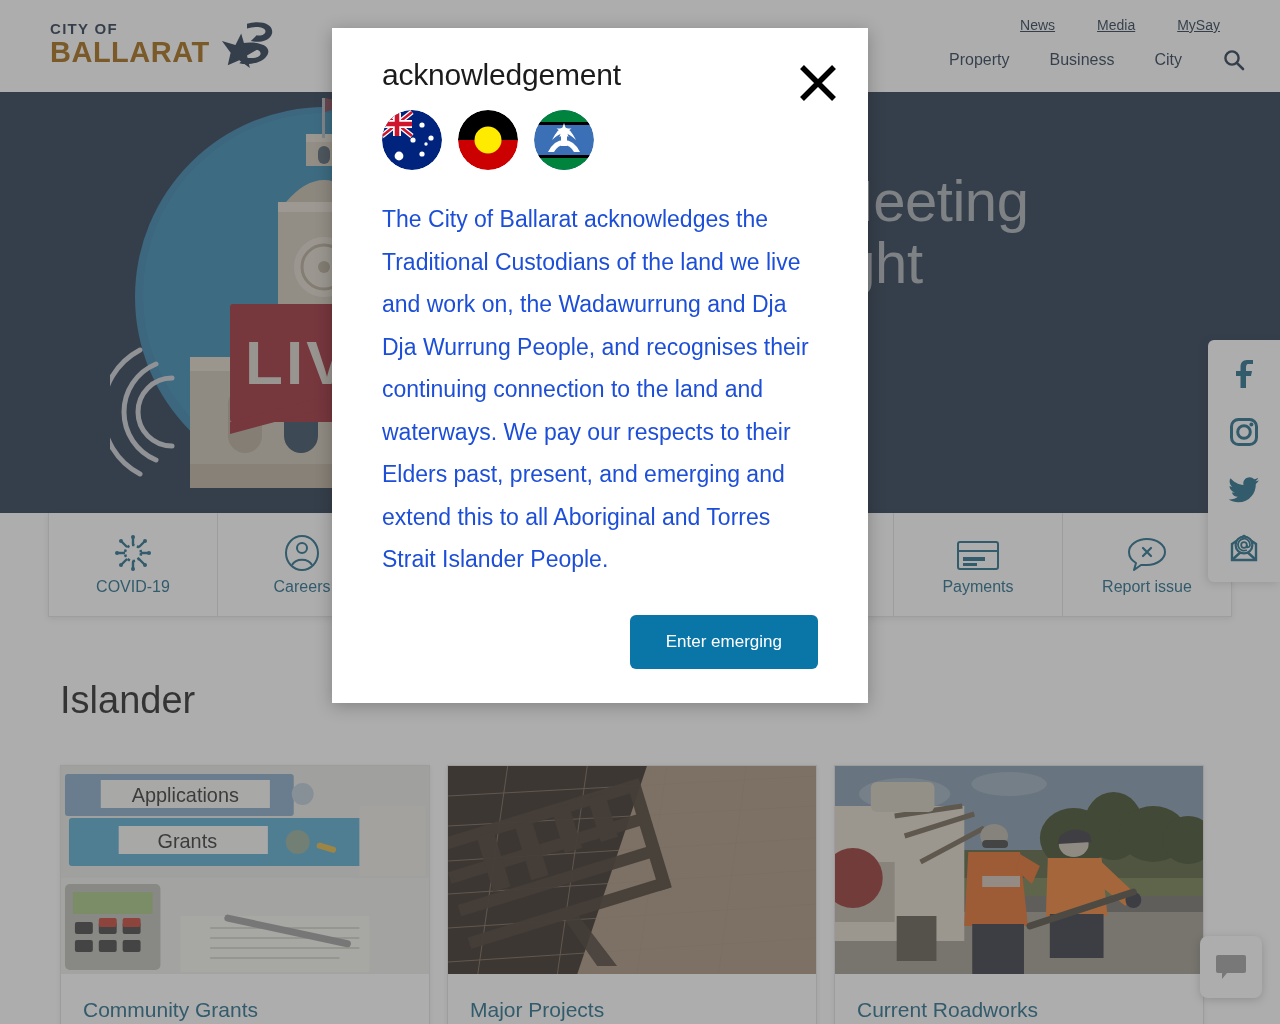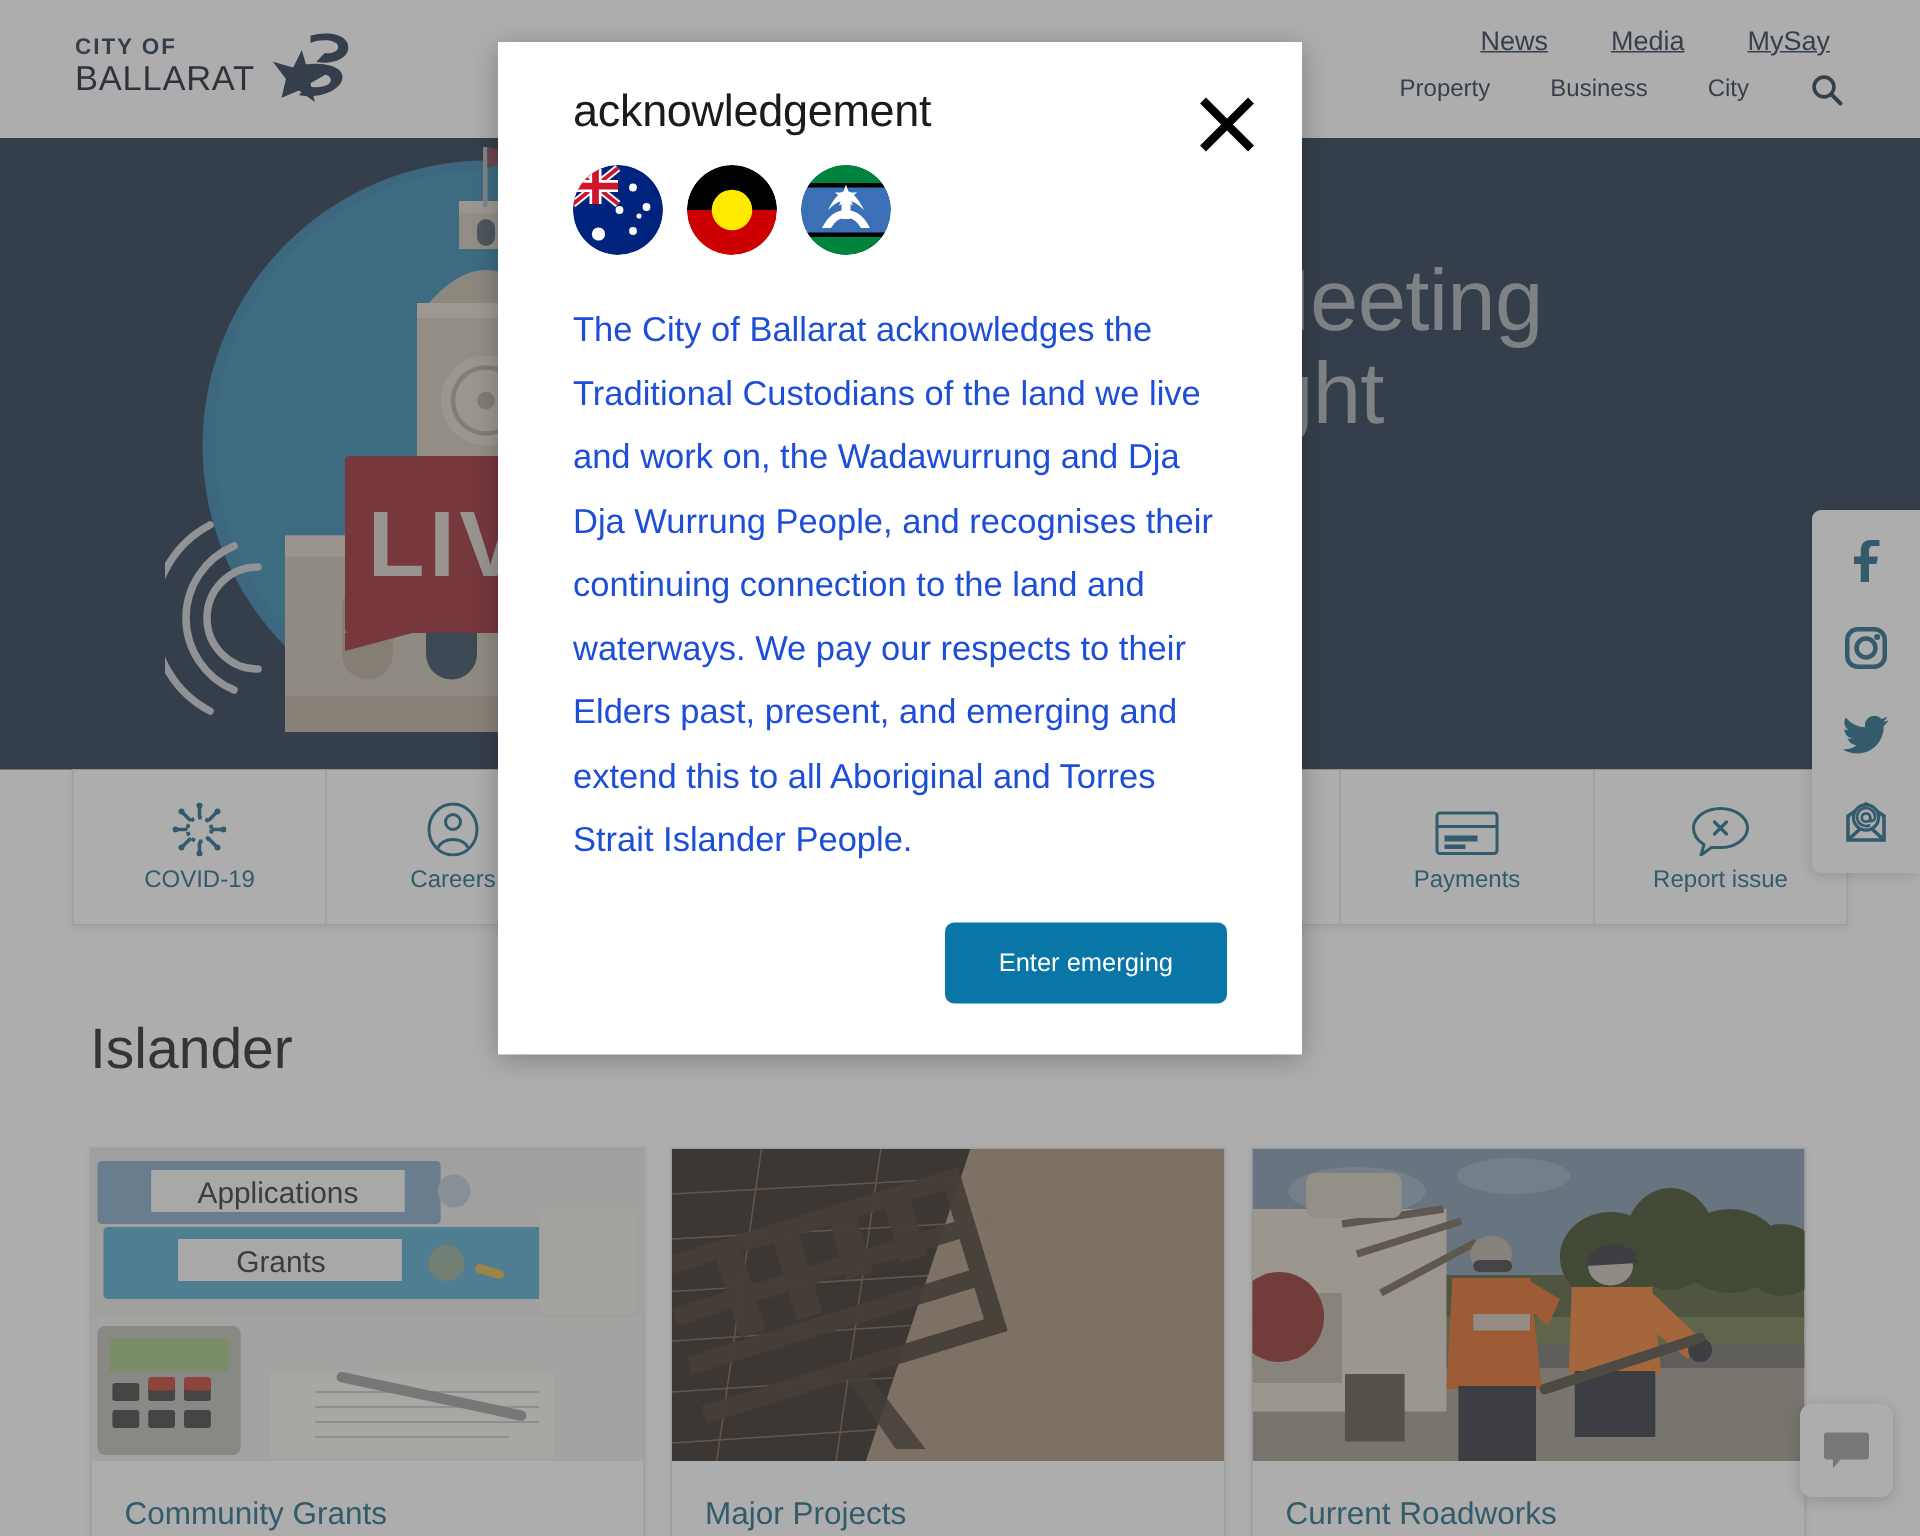--- a/index.html
+++ b/index.html
@@ -28,36 +28,36 @@
     position: absolute;
     left: 50px; top: 18px;
     display: flex; align-items: center; gap: 8px;
   }
   .logo-text { line-height: 1; }
   .logo-city {
     font-size: 15px; font-weight: bold; letter-spacing: 1.3px;
     color: #1d3046;
   }
   .logo-ballarat {
-    font-size: 23px; font-weight: normal; letter-spacing: 0.5px;
-    color: #0f172a; margin-top: 2px;
+    font-size: 29px; font-weight: bold; letter-spacing: 0.5px;
+    color: #a16207; margin-top: 2px;
   }
   .logo-mark { width: 58px; height: 52px; }
 
   .utility-nav {
     position: absolute; right: 60px; top: 17px;
     display: flex; gap: 42px;
   }
   .utility-nav a {
-    font-size: 18px; color: #1d3046;
+    font-size: 14px; color: #1d3046;
     text-decoration: underline;
   }
 
   .main-nav {
-    position: absolute; right: 50px; top: 48px;
+    position: absolute; right: 34px; top: 48px;
     display: flex; align-items: center; gap: 40px;
   }
   .main-nav a {
     font-size: 16px; color: #1d3046; text-decoration: none; font-weight: 500;
   }
   .search-btn {
     width: 24px; height: 24px;
     display: flex; align-items: center; justify-content: center;
   }
 

